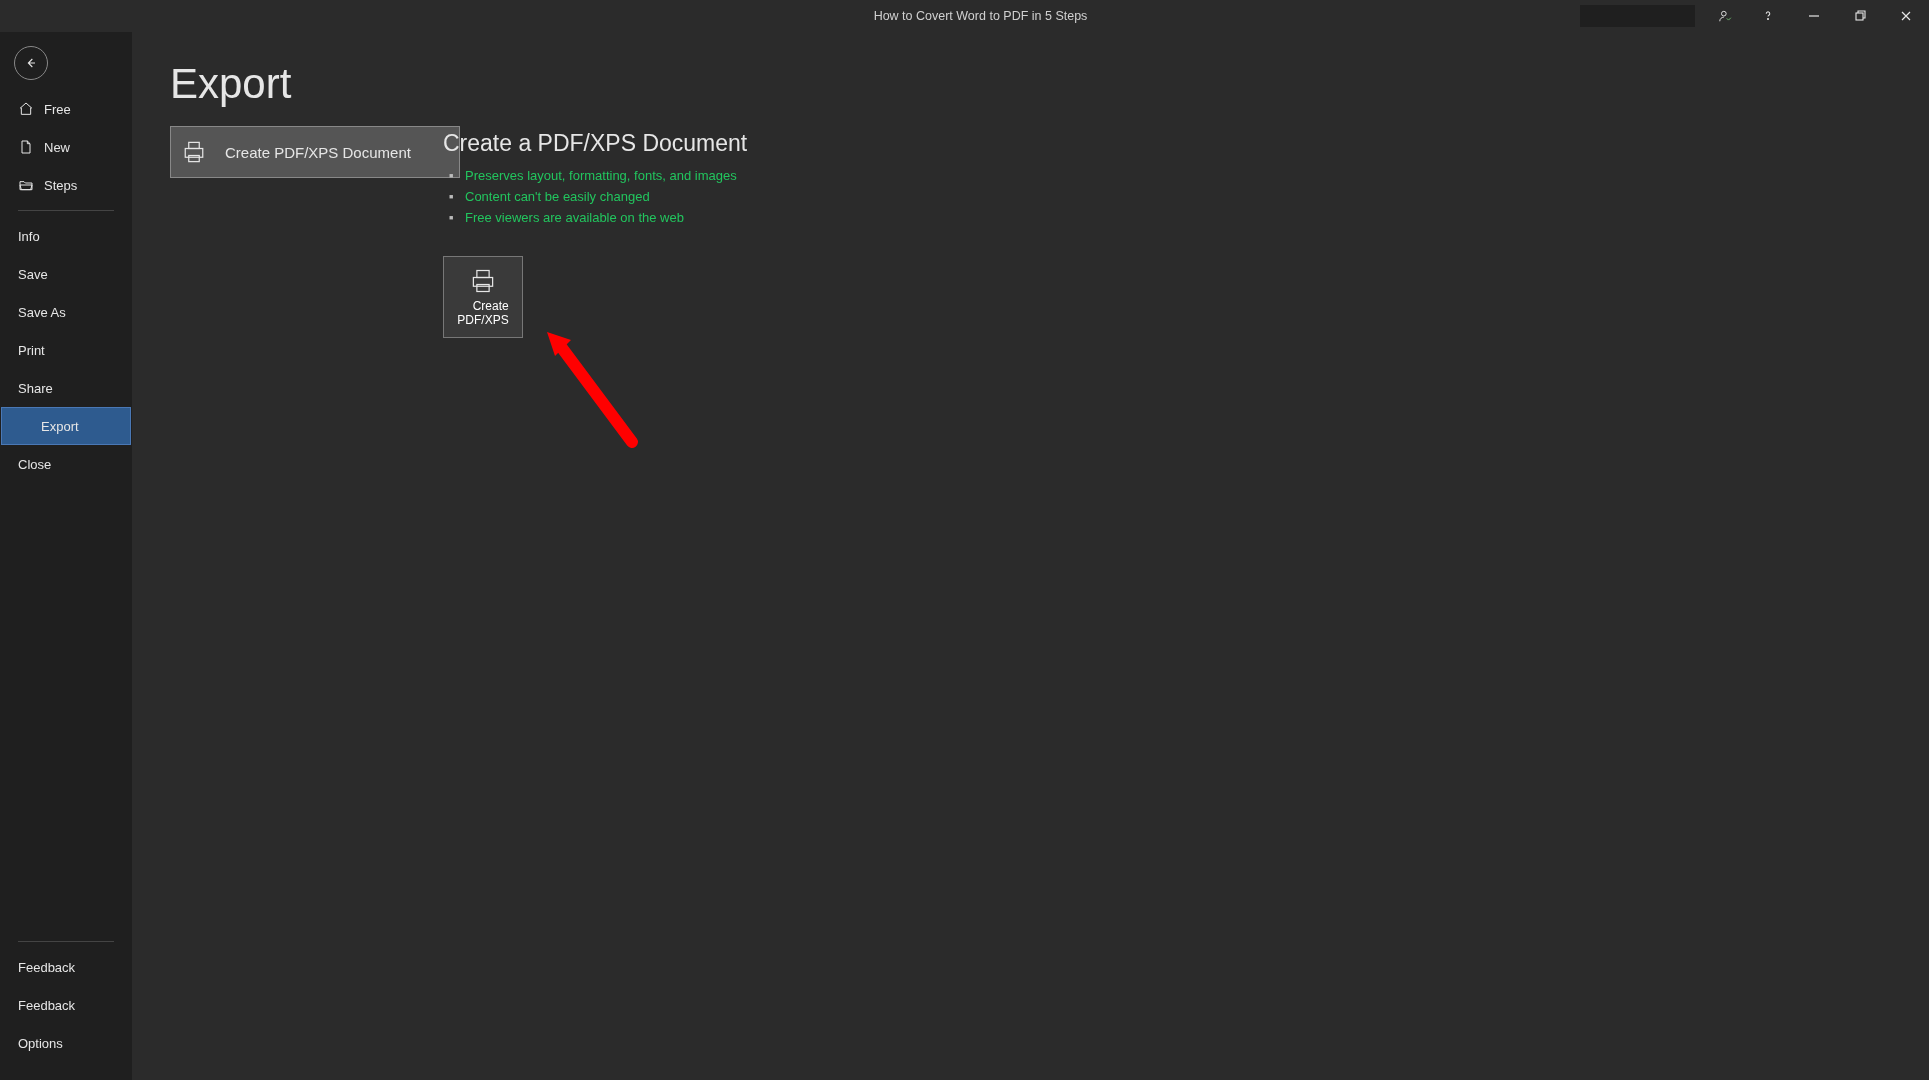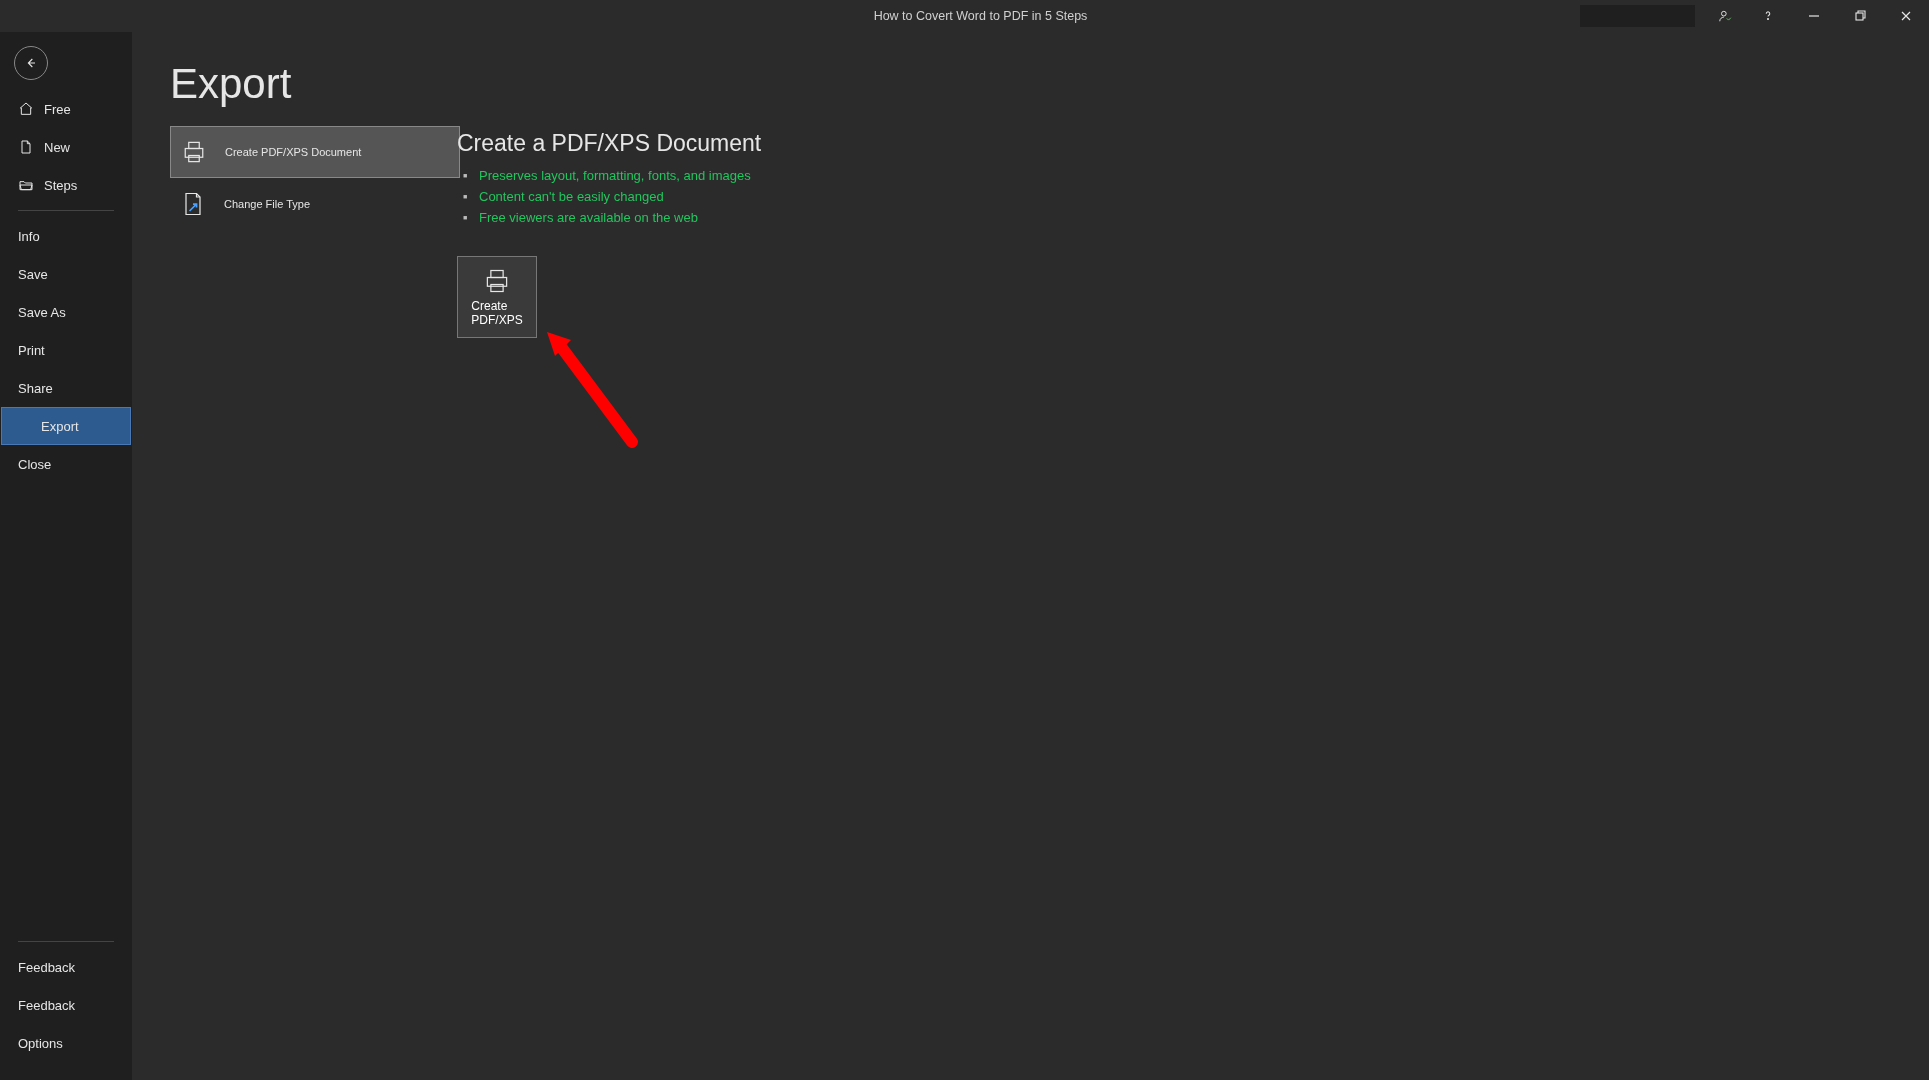--- a/index.html
+++ b/index.html
@@ -119,40 +119,40 @@
   }
 
   
   .mid-list { width: 290px; }
   .mid-item {
     height: 52px;
     display: flex;
     align-items: center;
     gap: 16px;
     padding-left: 8px;
-    font-size: 11px;
+    font-size: 15px;
     color: #e6e6e6;
   }
   .mid-item.selected {
     background: #555;
     border: 1px solid #888;
   }
   .mid-item .mid-icon {
     width: 30px;
     height: 30px;
     display: flex;
     align-items: center;
     justify-content: center;
   }
   .mid-item .mid-icon svg { width: 28px; height: 28px; stroke: #e6e6e6; fill: none; }
 
   
   .right-pane {
     position: absolute;
-    left: 325px;
+    left: 311px;
     top: 98px;
   }
   .right-title {
     font-size: 23px;
     font-weight: 400;
     color: #e6e6e6;
     margin-bottom: 8px;
   }
   .bullets {
     list-style: none;
@@ -182,21 +182,21 @@
     display: flex;
     flex-direction: column;
     align-items: center;
     justify-content: center;
     gap: 4px;
   }
   .create-btn .cicon { width: 30px; height: 28px; }
   .create-btn .cicon svg { width: 30px; height: 28px; stroke: #e6e6e6; fill: none; }
   .create-btn .clabel {
     font-size: 12px;
-    text-align: left;
+    text-align: right;
     line-height: 14px;
     color: #fff;
   }
 
   
   .arrow-annot {
     position: absolute;
     left: 405px;
     top: 290px;
     pointer-events: none;
@@ -325,31 +325,20 @@
       <div class="mid-item selected">
         <span class="mid-icon">
           <svg viewBox="0 0 32 32" stroke-width="1.4">
             <rect x="6" y="12" width="20" height="10"></rect>
             <rect x="10" y="5" width="12" height="7"></rect>
             <rect x="10" y="20" width="12" height="7"></rect>
           </svg>
         </span>
         <span>Create PDF/XPS Document</span>
       </div>
-      <div class="mid-item">
-        <span class="mid-icon">
-          <svg viewBox="0 0 32 32" stroke-width="1.4">
-            <path d="M8 4h12l4 4v20H8z"></path>
-            <path d="M20 4v4h4"></path>
-            <path d="M12 24l8-8" stroke="#4aa0ff" stroke-width="2"></path>
-            <path d="M20 20v-4h-4" stroke="#4aa0ff" stroke-width="2"></path>
-          </svg>
-        </span>
-        <span>Change File Type</span>
-      </div>
     </div>
 
     <div class="right-pane">
       <h2 class="right-title">Create a PDF/XPS Document</h2>
       <ul class="bullets">
         <li>Preserves layout, formatting, fonts, and images</li>
         <li>Content can't be easily changed</li>
         <li>Free viewers are available on the web</li>
       </ul>
 

